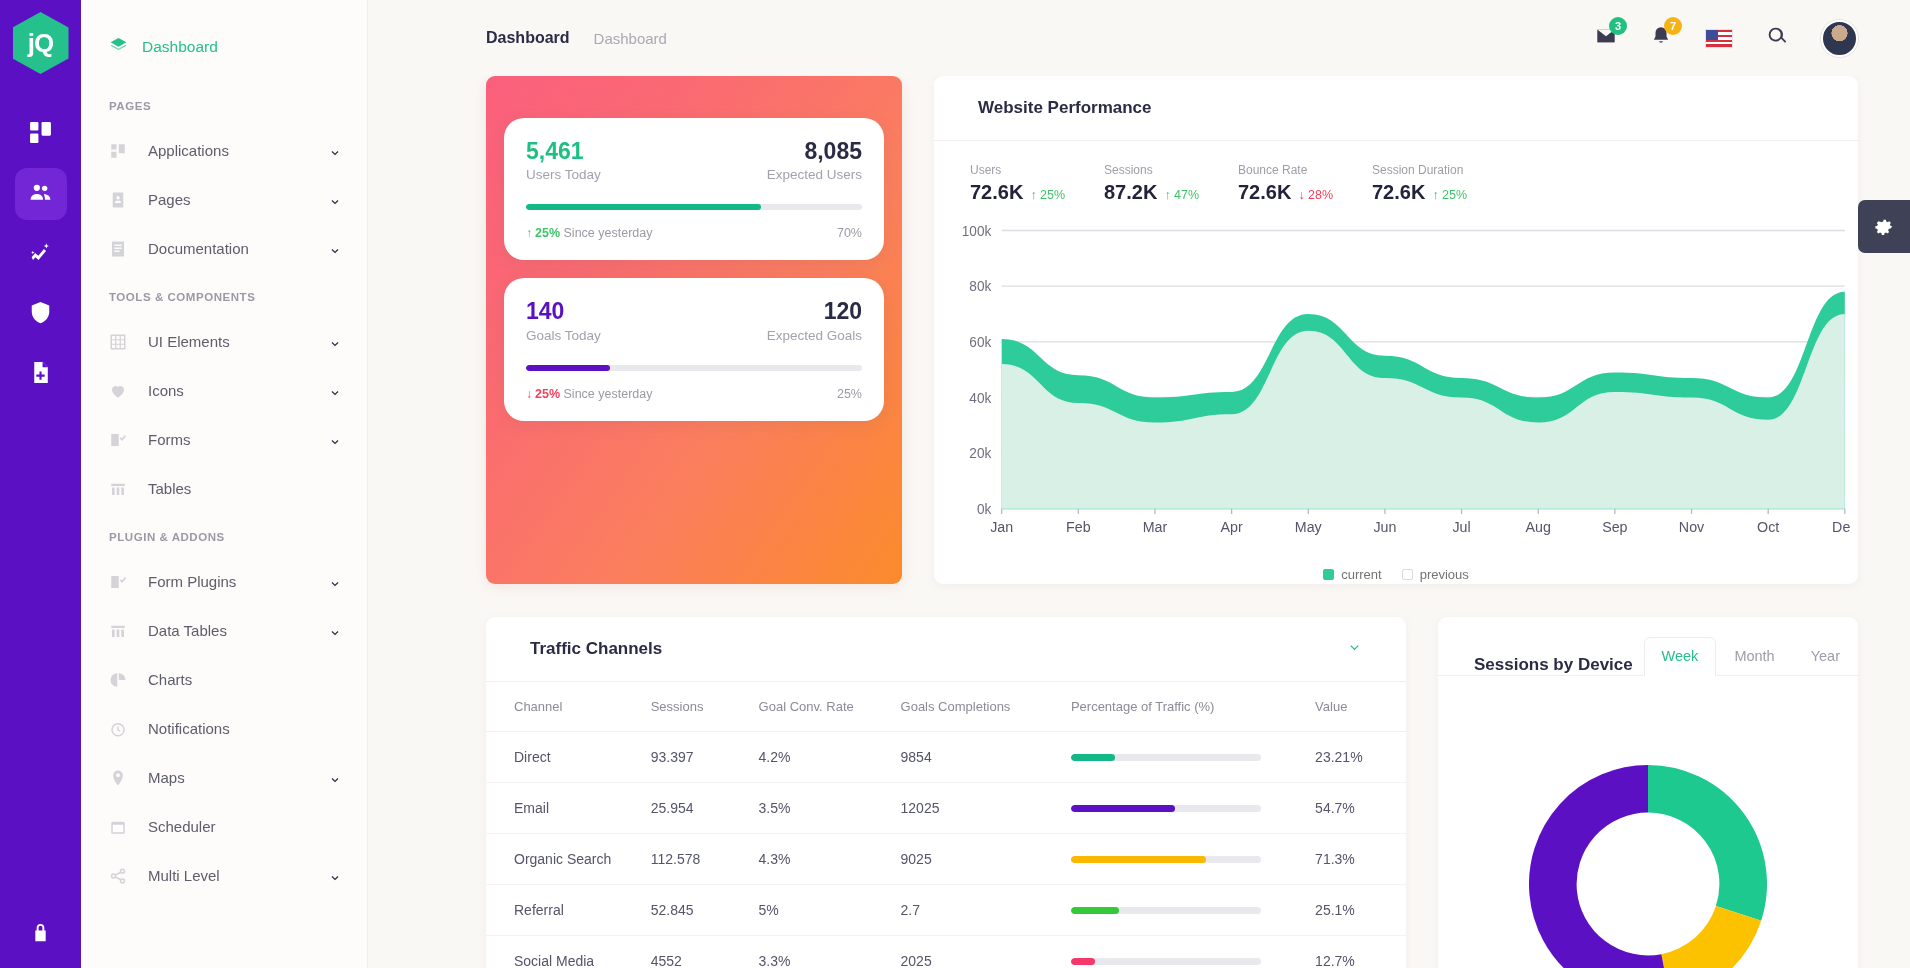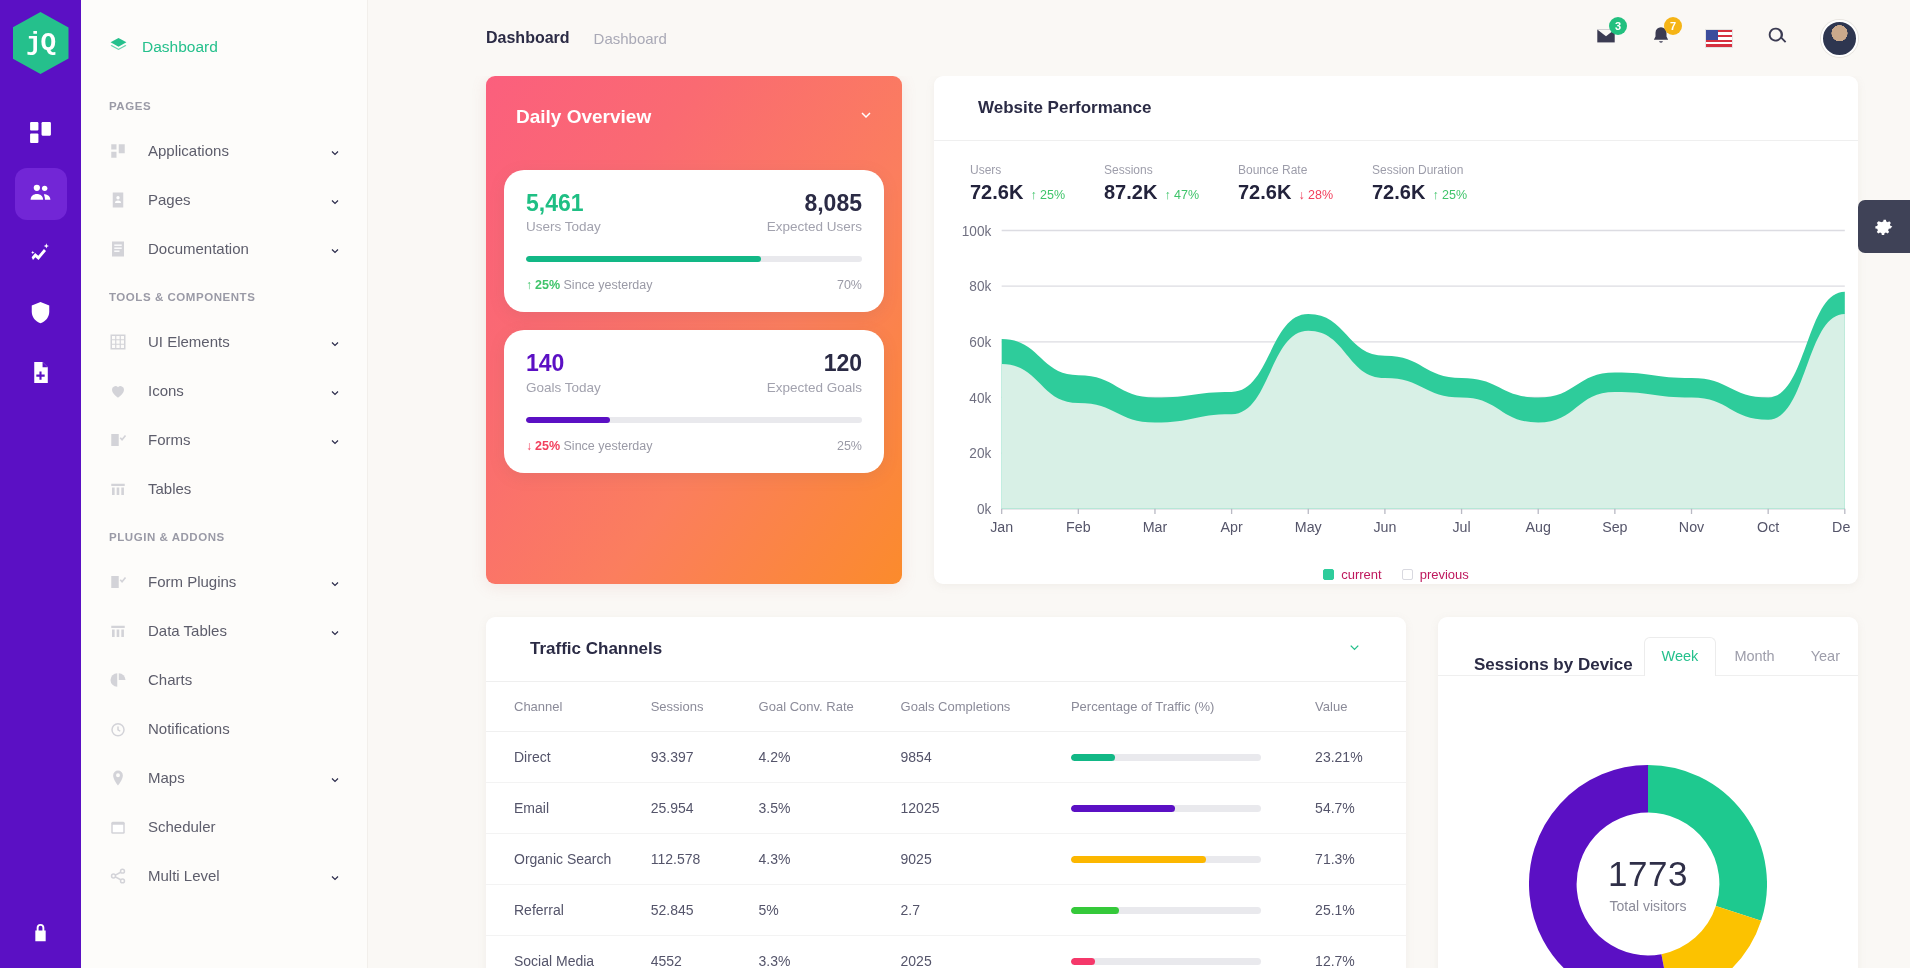--- a/index.html
+++ b/index.html
@@ -14,21 +14,20 @@
   
   .rail {
     width: 81px; flex: 0 0 81px; background: #5b10c4;
     display: flex; flex-direction: column; align-items: center;
     padding-top: 12px; position: relative;
   }
   .rail-logo {
     width: 56px; height: 62px; margin-bottom: 34px;
     display: flex; align-items: center; 
     position: relative;
-    font-family: Liberation Mono, monospace;
   }
   .hexlogo {
     width: 56px; height: 62px; background: #25c08c;
     clip-path: polygon(50% 0%, 100% 25%, 100% 75%, 50% 100%, 0% 75%, 0% 25%);
     display: flex; align-items: center; justify-content: center;
     color: #fff; font-size: 26px; font-weight: 600; letter-spacing: -1px;
   }
   .rail-btn {
     width: 52px; height: 52px; margin-bottom: 8px; border-radius: 12px;
     display: flex; align-items: center; justify-content: center;
@@ -148,21 +147,21 @@
   .kpis { display: flex; padding: 22px 0 16px 36px; gap: 0; }
   .kpi { width: 134px; }
   .kpi-lbl { font-size: 12px; color: #9d9daa; margin-bottom: 4px; }
   .kpi-val { display: flex; align-items: baseline; gap: 7px; }
   .kpi-num { font-size: 20px; font-weight: 700; color: #23233c; }
   .kpi-chg { font-size: 12.5px; }
   .kpi-chg.up { color: #3fc46a; }
   .kpi-chg.down { color: #f2405d; text-align: center; }
   .chartbox { flex: 1; position: relative; padding: 0 8px 6px 8px; }
   .legend { display: flex; justify-content: center; gap: 20px; padding-bottom: 16px; }
-  .leg { display: flex; align-items: center; gap: 7px; font-size: 13px; color: #be185d; cursor: pointer; }
+  .leg { display: flex; align-items: center; gap: 7px; font-size: 13px; color: #737373; cursor: pointer; }
   .leg .sw { width: 11px; height: 11px; border-radius: 2px; }
 
   
   .row2 { display: flex; gap: 32px; margin-top: 26px; height: 460px; }
   .traffic { flex: 1; min-width: 0; }
   .ttable { width: 100%; border-collapse: collapse; }
   .ttable th {
     text-align: left; font-size: 13px; font-weight: 400; color: #8b8b99;
     padding: 17px 10px 17px 0; border-bottom: 1px solid #f0f0f0;
   }
@@ -486,28 +485,20 @@
         </div>
         <div class="avatar"></div>
       </div>
     </div>
 
     <div class="content">
 
       <div class="row1">
 
         <div class="daily">
-          <div class="daily-head">
-            <span class="daily-title">Daily Overview</span>
-            <span>
-              <svg viewBox="0 0 24 24">
-                  <polyline points="6,9 12,15 18,9"></polyline>
-                </svg>
-            </span>
-          </div>
           <div class="mini-wrap" id="daily-cards">
               <div class="mini">
                 <div class="mini-row">
                   <div>
                     <div class="mini-big green">5,461</div>
                     <div class="mini-lbl">Users Today</div>
                   </div>
                   <div class="mini-right">
                     <div class="mini-big dark">8,085</div>
                     <div class="mini-lbl">Expected Users</div>
@@ -728,24 +719,20 @@
                 <div class="tab">Year</div>
               </div>
           </div>
           <div class="donut-wrap">
             <div class="donut">
               <svg viewBox="0 0 100 100" style="width:100%;height:100%" id="donut-svg">
                   <path d="M50,10 A40,40 0 0,1 88.04226065180615,62.3606797749979" fill="none" stroke="#1ec98f" stroke-width="20"></path>
                   <path d="M88.04226065180615,62.3606797749979 A40,40 0 0,1 57.49525258342898,89.29149002914755" fill="none" stroke="#fcc200" stroke-width="20"></path>
                   <path d="M57.49525258342898,89.29149002914755 A40,40 0 1,1 49.99999999999999,10" fill="none" stroke="#5b10c4" stroke-width="20"></path>
                 </svg>
-              <div class="hole">
-                <span class="donut-num">1773</span>
-                <span class="donut-lbl">Total visitors</span>
-              </div>
             </div>
           </div>
         </div>
       </div>
     </div>
   </div>
 
   <div class="gear">
     <span>
       <svg viewBox="0 0 24 24">

